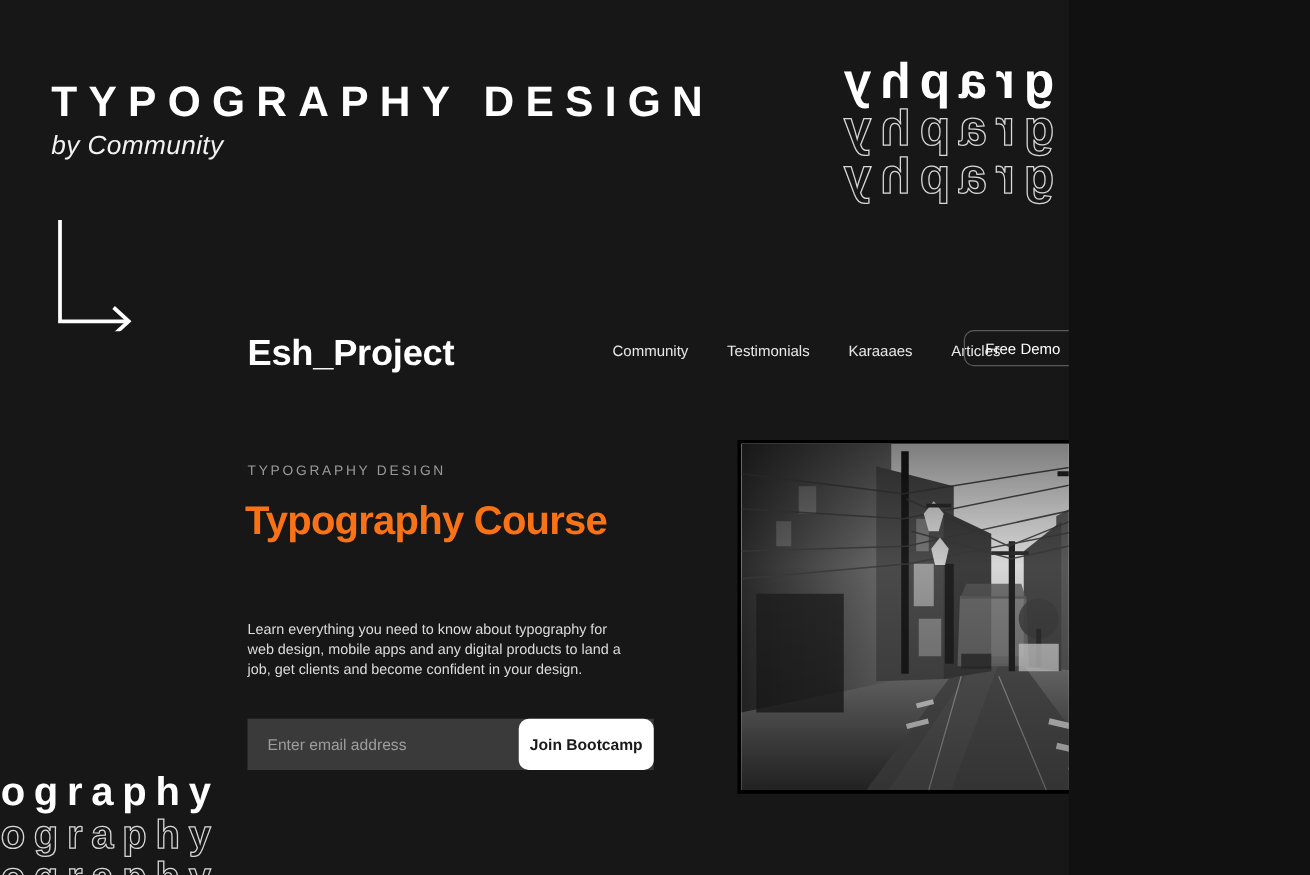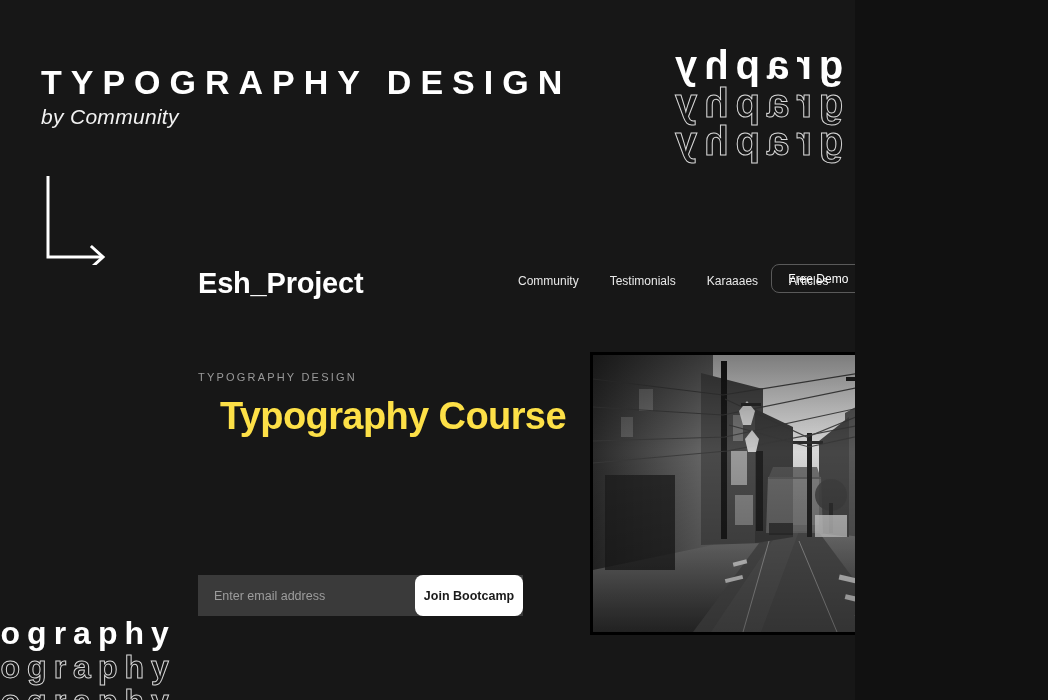--- a/index.html
+++ b/index.html
@@ -98,21 +98,21 @@
     left: 0;
     top: 3px;
     font-size: 29px;
     font-weight: bold;
     color: #ffffff;
     letter-spacing: -0.2px;
     white-space: nowrap;
   }
   .nav-links {
     position: absolute;
-    left: 320px;
+    left: 292px;
     top: 10px;
     display: flex;
     gap: 31px;
   }
   .nav-link {
     font-size: 12px;
     color: #e8e8e8;
     white-space: nowrap;
     text-decoration: none;
   }
@@ -154,26 +154,25 @@
     font-size: 11px;
     color: #9a9a9a;
     letter-spacing: 2.2px;
     white-space: nowrap;
   }
   .hero-title {
     position: absolute;
     left: 196px;
     top: 395px;
     width: 380px;
-    font-size: 38px;
-    font-weight: bold;
-    color: #fde047;
+    font-size: 32px;
+    font-weight: bold;
+    color: #f97316;
     line-height: 43px;
     letter-spacing: -0.6px;
-    margin-left: 24px;
   }
   .hero-copy {
     position: absolute;
     left: 198px;
     top: 496px;
     width: 300px;
     font-size: 11.5px;
     color: #dcdcdc;
     line-height: 16px;
   }
@@ -288,20 +287,21 @@
       <div class="nav-actions">
         <div class="btn btn-outline">Free Demo</div>
         <div class="btn btn-solid">Join Bootcamp</div>
       </div>
     </div>
 
     <div class="hero-eyebrow">TYPOGRAPHY DESIGN</div>
     <div class="hero-title">
       <div>Typography Course</div>
     </div>
+    <div class="hero-copy">Learn everything you need to know about typography for web design, mobile apps and any digital products to land a job, get clients and become confident in your design.</div>
 
     <div class="signup">
       <input class="email-input" type="text" placeholder="Enter email address" style="">
       <button class="signup-btn">Join Bootcamp</button>
     </div>
 
     <div class="photo">
       <div class="photo-inner">
         <svg width="400" height="277" viewBox="0 0 400 277" preserveAspectRatio="none" xmlns="http://www.w3.org/2000/svg" aria-hidden="true">
           <defs>

